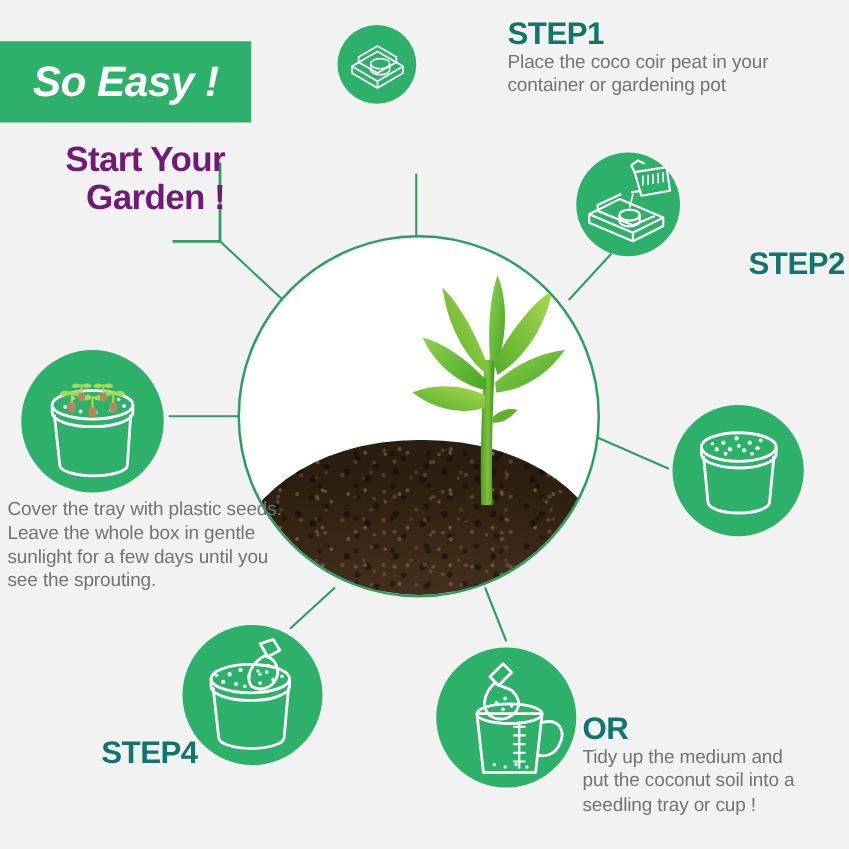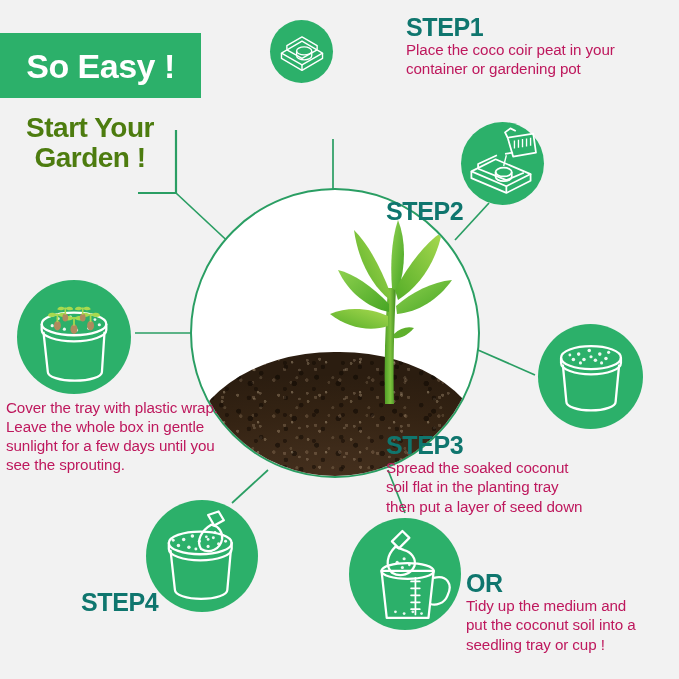--- a/index.html
+++ b/index.html
@@ -25,36 +25,37 @@
 
   
   .banner {
     position: absolute;
     left: 0; top: 33px;
     width: 201px; height: 65px;
     background: #2cb06a;
     display: flex;
     align-items: center;
     justify-content: center;
+    font-style: italic;
   }
   .banner-text {
     color: #ffffff;
     font-size: 34px;
     font-weight: bold;
     letter-spacing: -0.5px;
     line-height: 1;
     white-space: nowrap;
   }
 
   .subtitle {
     position: absolute;
     left: 0px; top: 113px;
     width: 180px;
-    text-align: center;
-    color: #4d7c0f;
+    text-align: right;
+    color: #701a75;
     font-size: 28px;
     font-weight: bold;
     line-height: 1.07;
     letter-spacing: -0.5px;
   }
 
   
   .hero {
     position: absolute;
     left: 190px; top: 188px;
@@ -117,28 +118,28 @@
   
   .step { position: absolute; }
   .step-title {
     color: #0f766e;
     font-size: 25px;
     font-weight: bold;
     line-height: 1.05;
     letter-spacing: -0.4px;
   }
   .step-body {
-    color: #be185d;
+    color: #737373;
     font-size: 15.2px;
     line-height: 1.26;
     letter-spacing: -0.1px;
     white-space: pre-line;
   }
   .ta-left  { text-align: left; }
-  .ta-right { text-align: left; }
+  .ta-right { text-align: right; }
 </style>
 </head>
 <body>
 
 <div id="root">
 
   <svg id="connectors" viewBox="0 0 679 679" width="679" height="679" aria-hidden="true">
     <g fill="none" stroke="#2a9e63" stroke-width="1.7">
 
       <path d="M138 193 L176 193 L176 130" stroke-width="2.2"></path>
@@ -268,26 +269,20 @@
         <circle cx="55" cy="31" r="2"></circle>
           <circle cx="67" cy="29" r="2"></circle>
         <circle cx="30" cy="30" r="2"></circle>
           <circle cx="70" cy="22" r="1.8"></circle>
         <circle cx="50" cy="27" r="1.8"></circle>
           <circle cx="62" cy="34" r="1.8"></circle>
         <circle cx="38" cy="34" r="1.8"></circle>
           <circle cx="26" cy="25" r="1.6"></circle>
       </g>
     </svg>
-  </div>
-  <div class="step ta-right" style="left:386px; top:432px; width:290px;">
-    <div class="step-title">STEP3</div>
-    <div class="step-body">Spread the soaked coconut
-soil flat in the planting tray
-then put a layer of seed down</div>
   </div>
 
   <div class="node" style="left:349px; top:518px; width:112px; height:112px;">
     <svg viewBox="0 0 110 115" width="96" height="100" aria-hidden="true">
       <g fill="none" stroke="#ffffff" stroke-width="2.6" stroke-linejoin="round" stroke-linecap="round">
 
         <path d="M28 54 L34 108 L82 108 L88 54 Z"></path>
         <ellipse cx="58" cy="54" rx="30" ry="9"></ellipse>
 
         <path d="M88 62 C104 58 110 70 104 82 C100 92 90 94 84 92"></path>
@@ -396,19 +391,19 @@
         <g transform="translate(65,31) scale(.82)">
           <ellipse cx="0" cy="2" rx="4" ry="5.5" fill="#b08a5e"></ellipse>
           <path d="M0 -2 L0 -12" stroke="#a8d94f" stroke-width="2.2" fill="none"></path>
           <path d="M0 -11 C-7 -15 -11 -12 -11 -9 C-7 -7 -2 -8 0 -11 Z" fill="#a8d94f"></path>
           <path d="M0 -11 C7 -15 11 -12 11 -9 C7 -7 2 -8 0 -11 Z" fill="#a8d94f"></path>
         </g>
       </g>
     </svg>
   </div>
   <div class="step ta-left" style="left:6px; top:398px; width:250px;">
-    <div class="step-body">Cover the tray with plastic wrap.
+    <div class="step-body">Cover the tray with plastic seeds.
 Leave the whole box in gentle
 sunlight for a few days until you
 see the sprouting.</div>
   </div>
 
 </div>
 
 </body></html>

